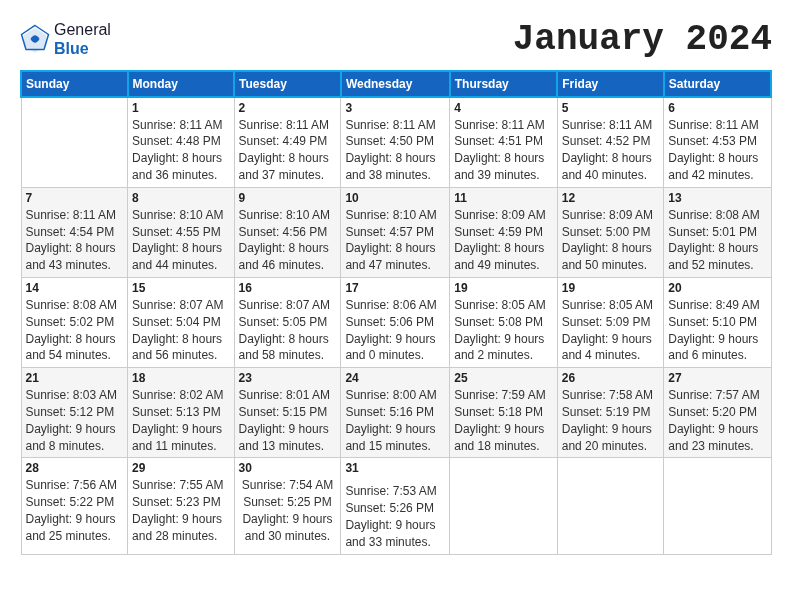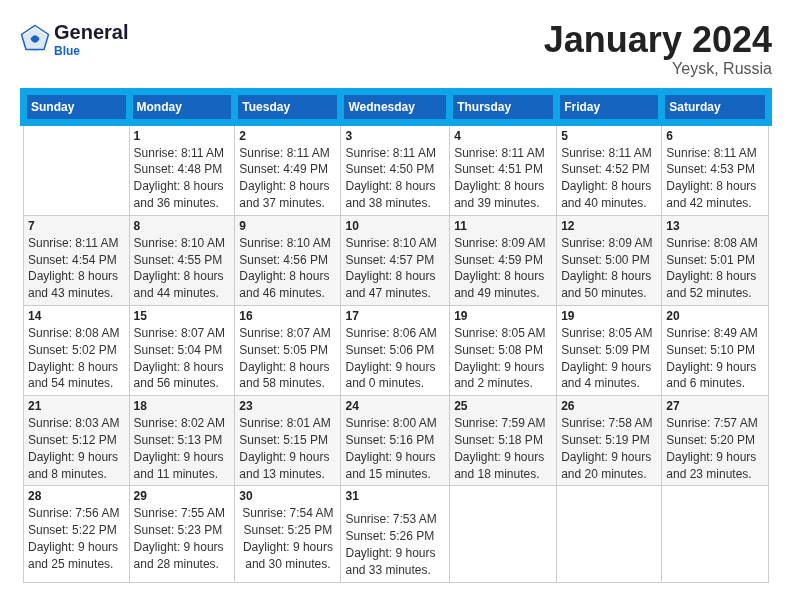--- a/index.html
+++ b/index.html
@@ -32,38 +32,39 @@
       height: 30px;
     }
     .title-block {
       text-align: right;
     }
     .month-title {
       font-size: 36px;
       font-weight: bold;
       color: #222;
       line-height: 1.1;
+      font-family: Liberation Mono, monospace;
     }
     .subtitle {
       font-size: 16px;
       color: #555;
     }
     .calendar {
       width: 100%;
       border-collapse: collapse;
       font-size: 10.5px;
     }
     .calendar thead tr th {
       background: #1565c0;
       color: #fff;
       padding: 5px 4px;
       font-size: 12px;
       font-weight: bold;
       text-align: left;
-      border: 7px solid #0ea5e9;
+      border: 2px solid #0ea5e9;
     }
     .calendar tbody tr td {
       vertical-align: top;
       border: 1px solid #ccc;
       padding: 3px 4px;
       width: 113px;
       min-height: 80px;
       background: #fff;
     }
     .calendar tbody tr:nth-child(even) td {
@@ -90,27 +91,26 @@
 
 <div class="page">
   <div class="header">
     <div class="logo">
       <svg class="logo-icon" viewBox="0 0 40 40">
         <polygon points="20,5 35,15 35,30 20,38 5,30 5,15" fill="#1565c0" opacity="0.15"></polygon>
         <polygon points="20,2 38,14 32,34 8,34 2,14" fill="none" stroke="#1565c0" stroke-width="2"></polygon>
         <path d="M14,20 Q20,10 26,20 Q20,30 14,20Z" fill="#1565c0"></path>
       </svg>
       <div>
-        <div style="font-size:20px;font-weight:bold;color:#1a1a2e;line-height:1.2;">General</div>
-        <div style="font-size:12px;font-weight:bold;color:#1565c0;line-height:1.2;">Blue</div>
+        <div style="font-size:16px;font-weight:normal;color:#1a1a2e;line-height:1.2;">General</div>
+        <div style="font-size:16px;font-weight:bold;color:#1565c0;line-height:1.2;">Blue</div>
       </div>
     </div>
     <div class="title-block">
       <div class="month-title">January 2024</div>
-      <div class="subtitle">Yeysk, Russia</div>
     </div>
   </div>
 
   <table class="calendar">
     <thead>
       <tr>
         <th>Sunday</th>
         <th>Monday</th>
         <th>Tuesday</th>
         <th>Wednesday</th>

